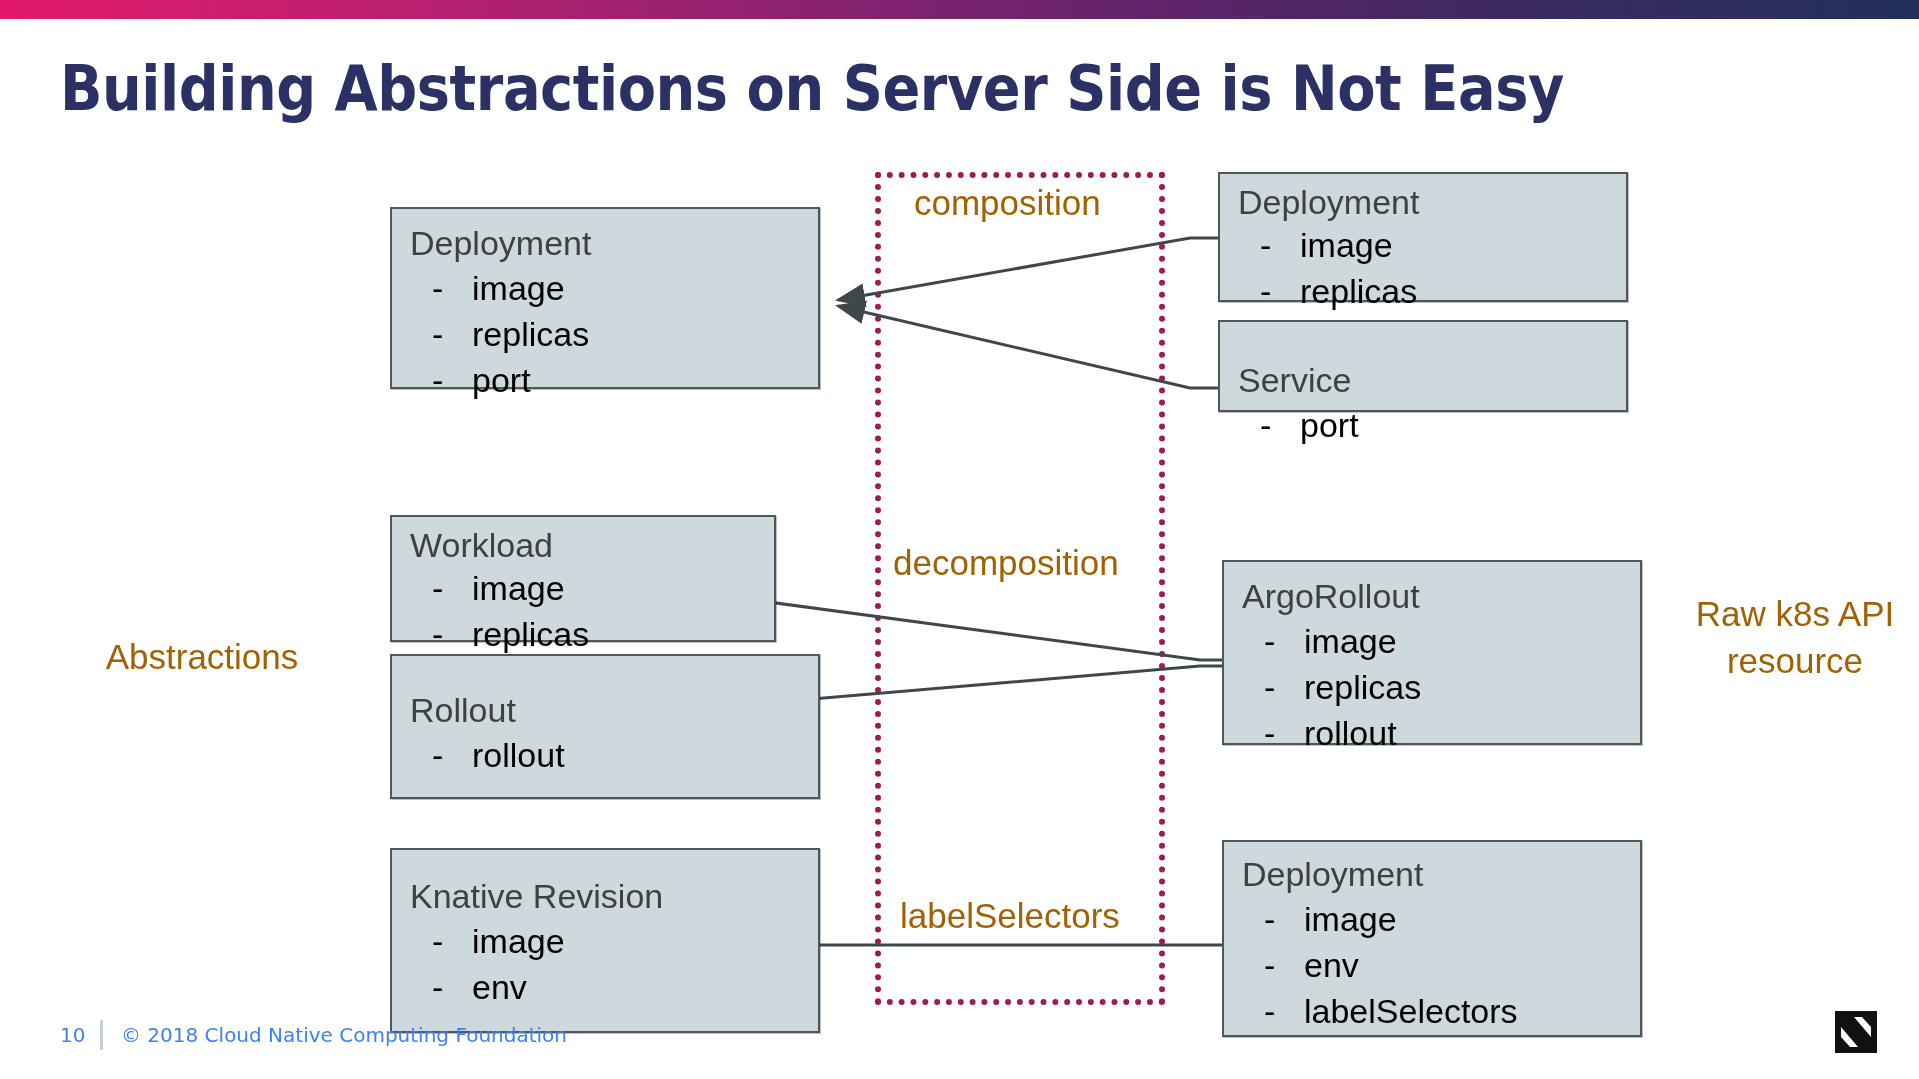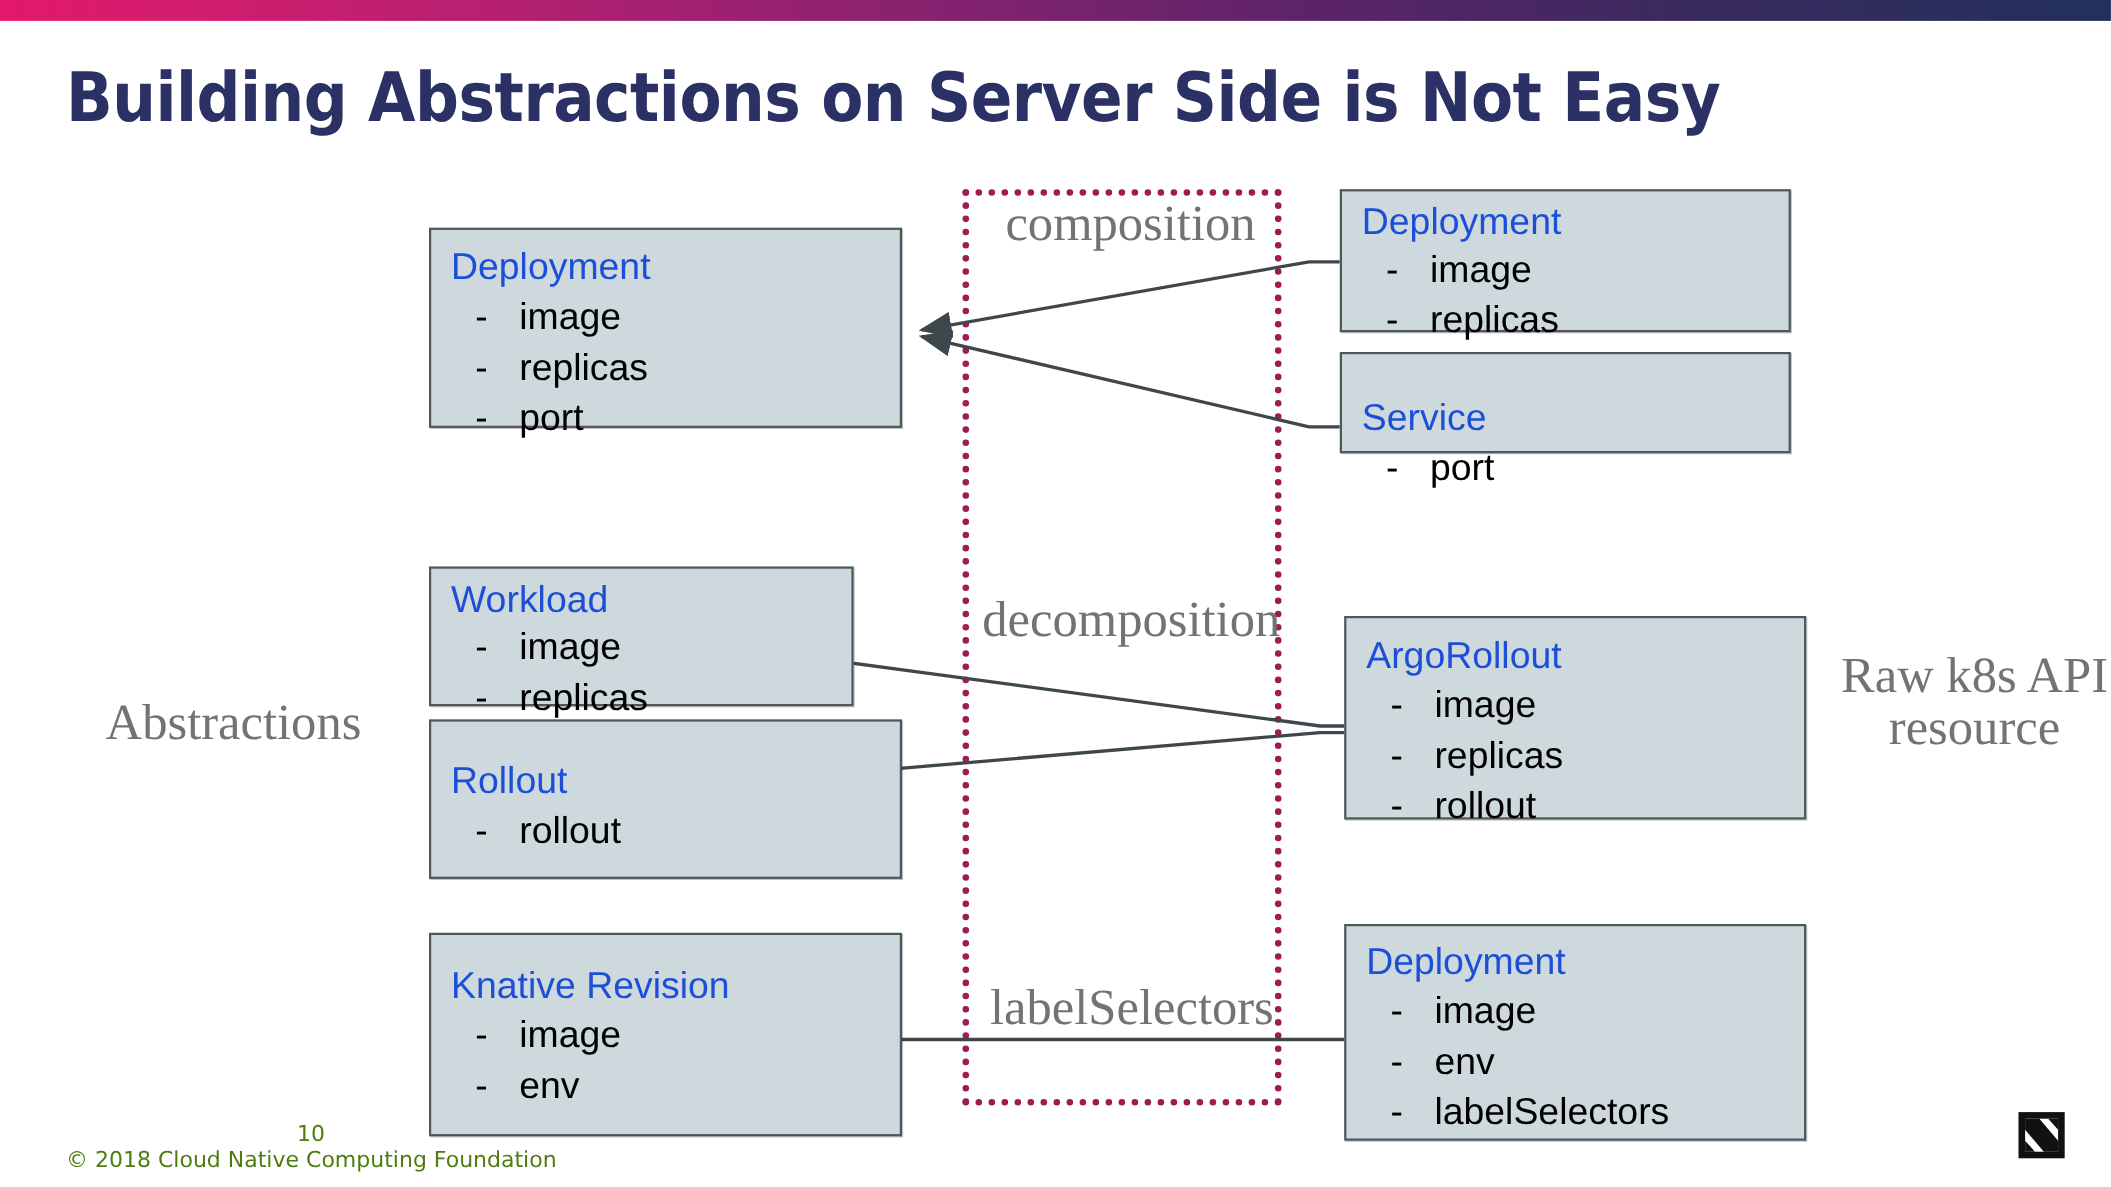--- a/index.html
+++ b/index.html
@@ -59,21 +59,21 @@
   .node-box {
     position: absolute;
     box-sizing: border-box;
     background: #CDD9DD;
     border: 2px solid #4E585C;
     box-shadow: 1px 1px 0 rgba(0,0,0,0.25);
   }
   .node-title {
     position: absolute;
     left: 18px;
-    color: #1d4ed8;
+    color: #404040;
     font-size: 34px;
     line-height: 40px;
     white-space: nowrap;
   }
   .node-attrs {
     position: absolute;
     left: 18px;
     color: #000000;
     font-size: 34px;
     line-height: 46px;
@@ -85,50 +85,48 @@
   .node-attrs .dash {
     display: inline-block;
     width: 62px;
     padding-left: 22px;
     box-sizing: border-box;
   }
 
   
   .plain-label {
     position: absolute;
-    color: #737373;
-    font-size: 46px;
+    color: #a16207;
+    font-size: 35px;
     line-height: 42px;
     white-space: nowrap;
-    font-family: Liberation Serif, serif;
   }
   .center-label { text-align: center; }
 
   
   #connectors {
     position: absolute;
     left: 0; top: 0;
     width: 1919px;
     height: 1079px;
     pointer-events: none;
   }
 
   
   #footer {
     position: absolute;
     left: 60px;
     top: 1018px;
     height: 34px;
     display: flex;
     align-items: center;
-    color: #4d7c0f;
+    color: #3b82f6;
     font-family: "DejaVu Sans", sans-serif;
     font-size: 20px;
     white-space: nowrap;
-    flex-direction: column;
   }
   #footer-page { min-width: 26px; }
   #footer-divider {
     display: inline-block;
     width: 3px;
     height: 30px;
     background: #C8D1D8;
     margin: 0 18px 0 14px;
   }
 

